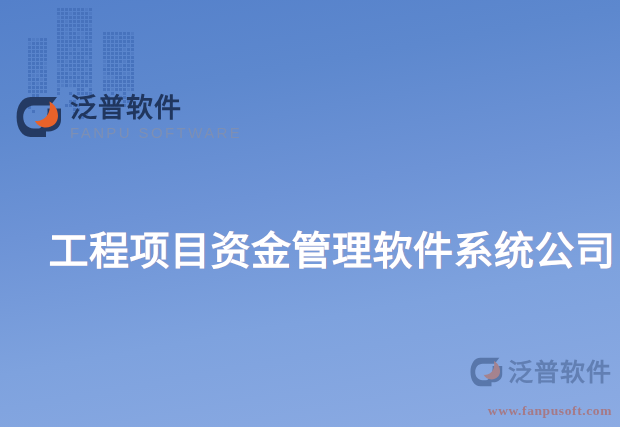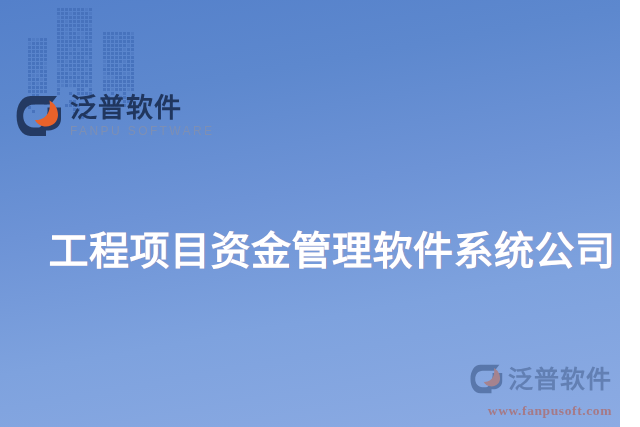--- a/index.html
+++ b/index.html
@@ -65,21 +65,21 @@
   #logo-words { display: flex; flex-direction: column; line-height: 1; }
   #logo-cn {
     font-size: 27px;
     font-weight: 700;
     color: #20365e;
     letter-spacing: 1px;
     font-family: "DejaVu Sans", "Liberation Sans", sans-serif;
   }
   #logo-en {
     margin-top: 4px;
-    font-size: 12px;
+    font-size: 15px;
     font-weight: 400;
     color: #7d8fb4;
     letter-spacing: 2.4px;
   }
 
   
   #headline {
     position: absolute;
     left: 0;
     top: 196px;
@@ -112,21 +112,21 @@
   #wm-mark { width: 33px; height: 30px; display: block; }
   #wm-cn {
     font-size: 25px;
     font-weight: 700;
     color: #3e5886;
     letter-spacing: 1px;
     line-height: 1;
     font-family: "DejaVu Sans", "Liberation Sans", sans-serif;
   }
   #wm-url {
-    margin-top: 9px;
+    margin-top: 16px;
     font-size: 13.5px;
     font-weight: 700;
     color: #c14a2c;
     letter-spacing: .6px;
     font-family: "Liberation Serif", "DejaVu Serif", serif;
   }
 </style>
 </head>
 <body>
 

